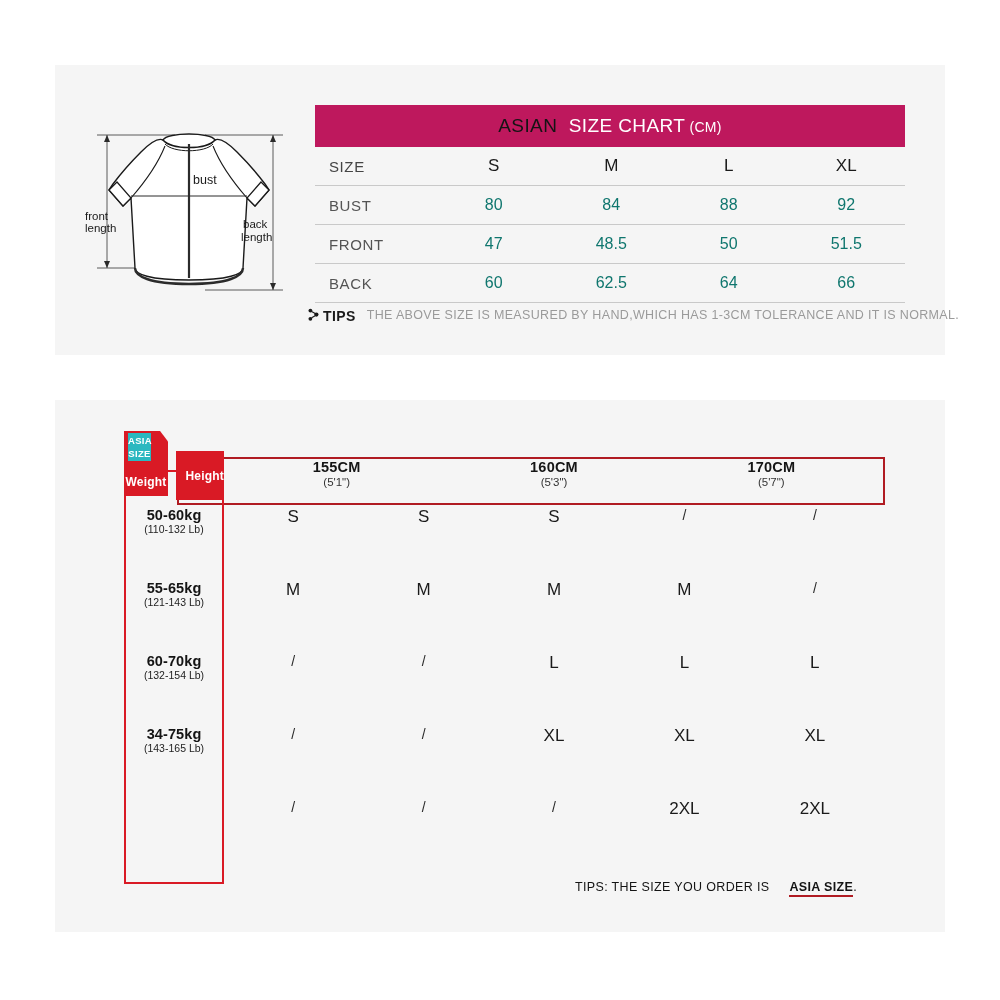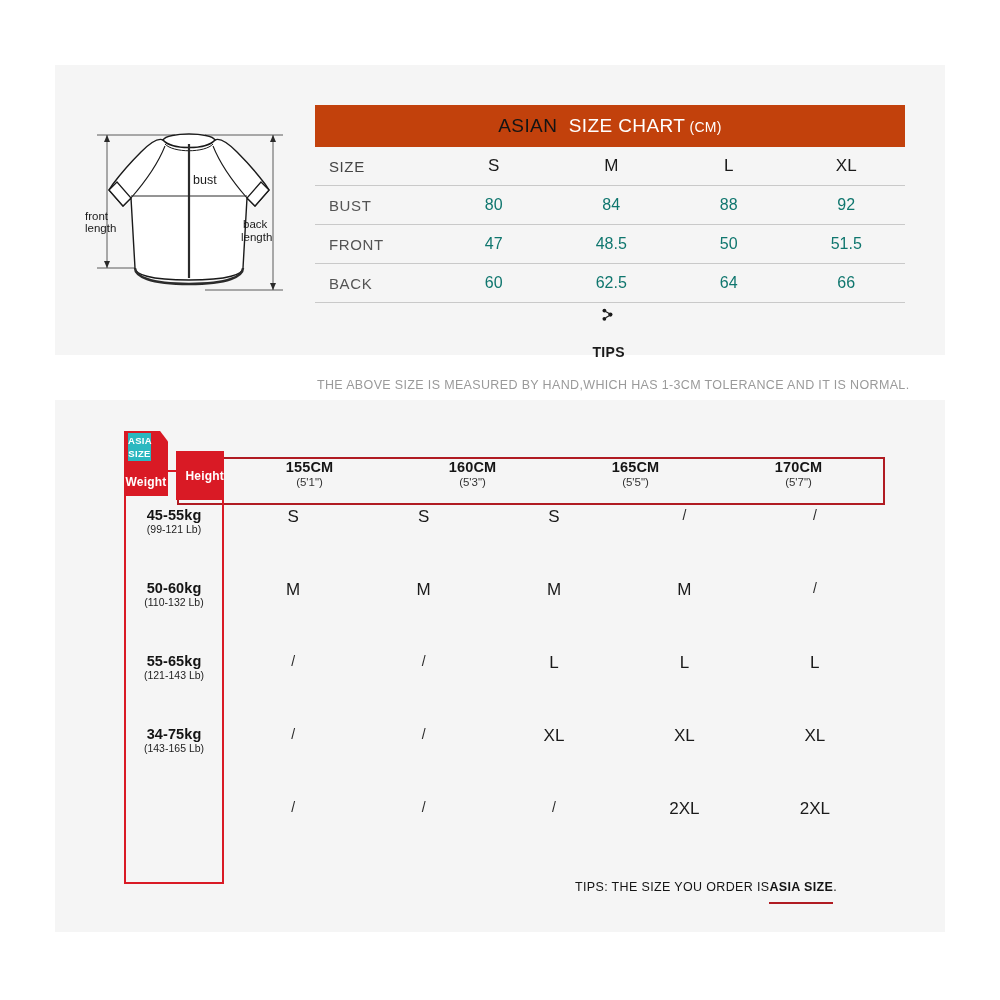--- a/index.html
+++ b/index.html
@@ -40,21 +40,21 @@
     left: 315px;
     top: 105px;
     width: 590px;
   }
   #size-table table {
     border-collapse: collapse;
     width: 100%;
     table-layout: fixed;
   }
   #size-table th.title-cell {
-    background: #c2410c;
+    background: #be185d;
     height: 42px;
     text-align: center;
     font-weight: normal;
     padding: 0;
   }
   .title-asian {
     color: #141414;
     font-size: 19px;
     letter-spacing: 0.4px;
   }
@@ -89,23 +89,22 @@
   }
   #size-table tr.head-row td { color: #444; }
   #size-table tr.head-row td.val { font-size: 17px; color: #1a1a1a; }
 
   
   #tips-top {
     position: absolute;
     left: 308px;
     top: 308px;
     display: flex;
-    align-items: center;
-    gap: 18px;
-    flex-direction: column;
+    align-items: flex-start;
+    gap: 2px;
   }
   #tips-top .tips-word {
     font-size: 14px;
     font-weight: bold;
     color: #1a1a1a;
     letter-spacing: 0.4px;
   }
   #tips-top .tips-body {
     font-size: 12.5px;
     color: #9a9a9a;
@@ -267,22 +266,22 @@
     left: 575px;
     top: 880px;
     font-size: 12.5px;
     color: #141414;
     letter-spacing: 0.35px;
     white-space: nowrap;
   }
   #tips-bottom .asia-size {
     font-weight: bold;
     border-bottom: 2px solid #b01b22;
-    padding-bottom: 8px;
-    margin-left: 0;
+    padding-bottom: 1px;
+    margin-left: 20px;
     text-align: right;
   }
 </style>
 </head>
 <body>
 
 <div class="panel" id="panel-top"></div>
 <div class="panel" id="panel-bottom"></div>
 
 <div id="jersey-diagram">
@@ -414,41 +413,37 @@
 <div id="height-heads">
   <div class="hcell">
     <div class="hcm">155CM</div>
     <div class="hft">(5'1")</div>
   </div>
   <div class="hcell">
     <div class="hcm">160CM</div>
     <div class="hft">(5'3")</div>
   </div>
   <div class="hcell">
-    <div class="hcm">165CM</div>
-    <div class="hft">(5'5")</div>
-  </div>
-  <div class="hcell">
     <div class="hcm">170CM</div>
     <div class="hft">(5'7")</div>
   </div>
 </div>
 
 <div id="weight-rows">
-  <div class="wrow">
-    <div class="wkg">45-55kg</div>
-    <div class="wlb">(99-121 Lb)</div>
-  </div>
   <div class="wrow">
     <div class="wkg">50-60kg</div>
     <div class="wlb">(110-132 Lb)</div>
   </div>
   <div class="wrow">
     <div class="wkg">55-65kg</div>
     <div class="wlb">(121-143 Lb)</div>
+  </div>
+  <div class="wrow">
+    <div class="wkg">60-70kg</div>
+    <div class="wlb">(132-154 Lb)</div>
   </div>
   <div class="wrow">
     <div class="wkg">34-75kg</div>
     <div class="wlb">(143-165 Lb)</div>
   </div>
 </div>
 
 <div id="size-grid">
   <div class="grow">
     <div class="gcell">S</div>

